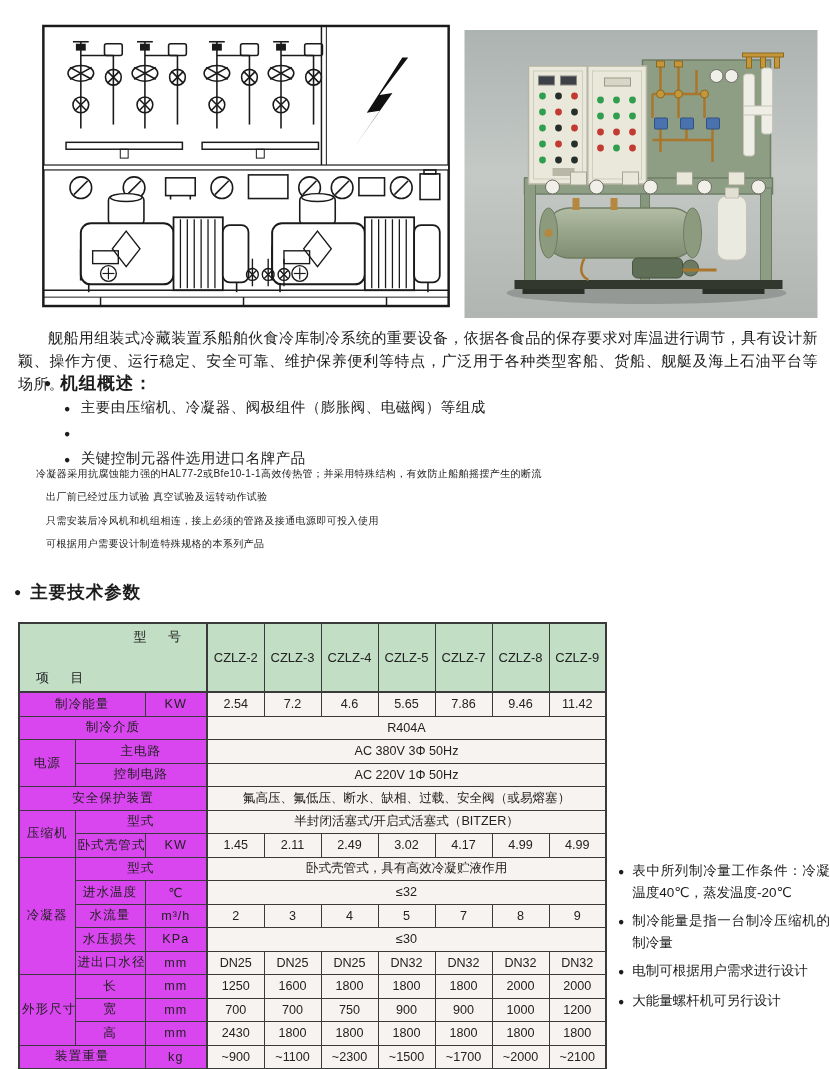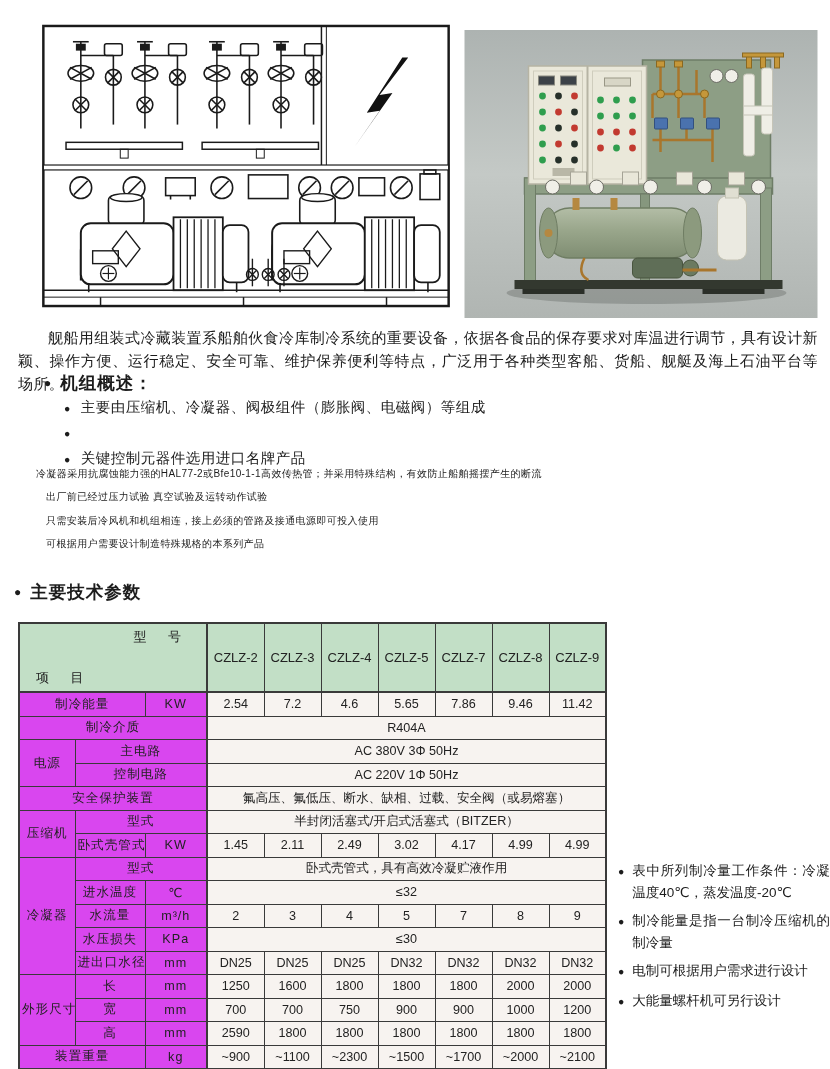--- a/index.html
+++ b/index.html
@@ -457,21 +457,21 @@
           <td class="val">700</td>
           <td class="val">750</td>
           <td class="val">900</td>
           <td class="val">900</td>
           <td class="val">1000</td>
           <td class="val">1200</td>
         </tr>
         <tr>
           <td class="label" colspan="1">高</td>
           <td class="unit">mm</td>
-          <td class="val fd">2590</td>
+          <td class="val fd">2430</td>
           <td class="val">1800</td>
           <td class="val">1800</td>
           <td class="val">1800</td>
           <td class="val">1800</td>
           <td class="val">1800</td>
           <td class="val">1800</td>
         </tr>
         <tr>
           <td class="label" colspan="2">装置重量</td>
           <td class="unit">kg</td>

